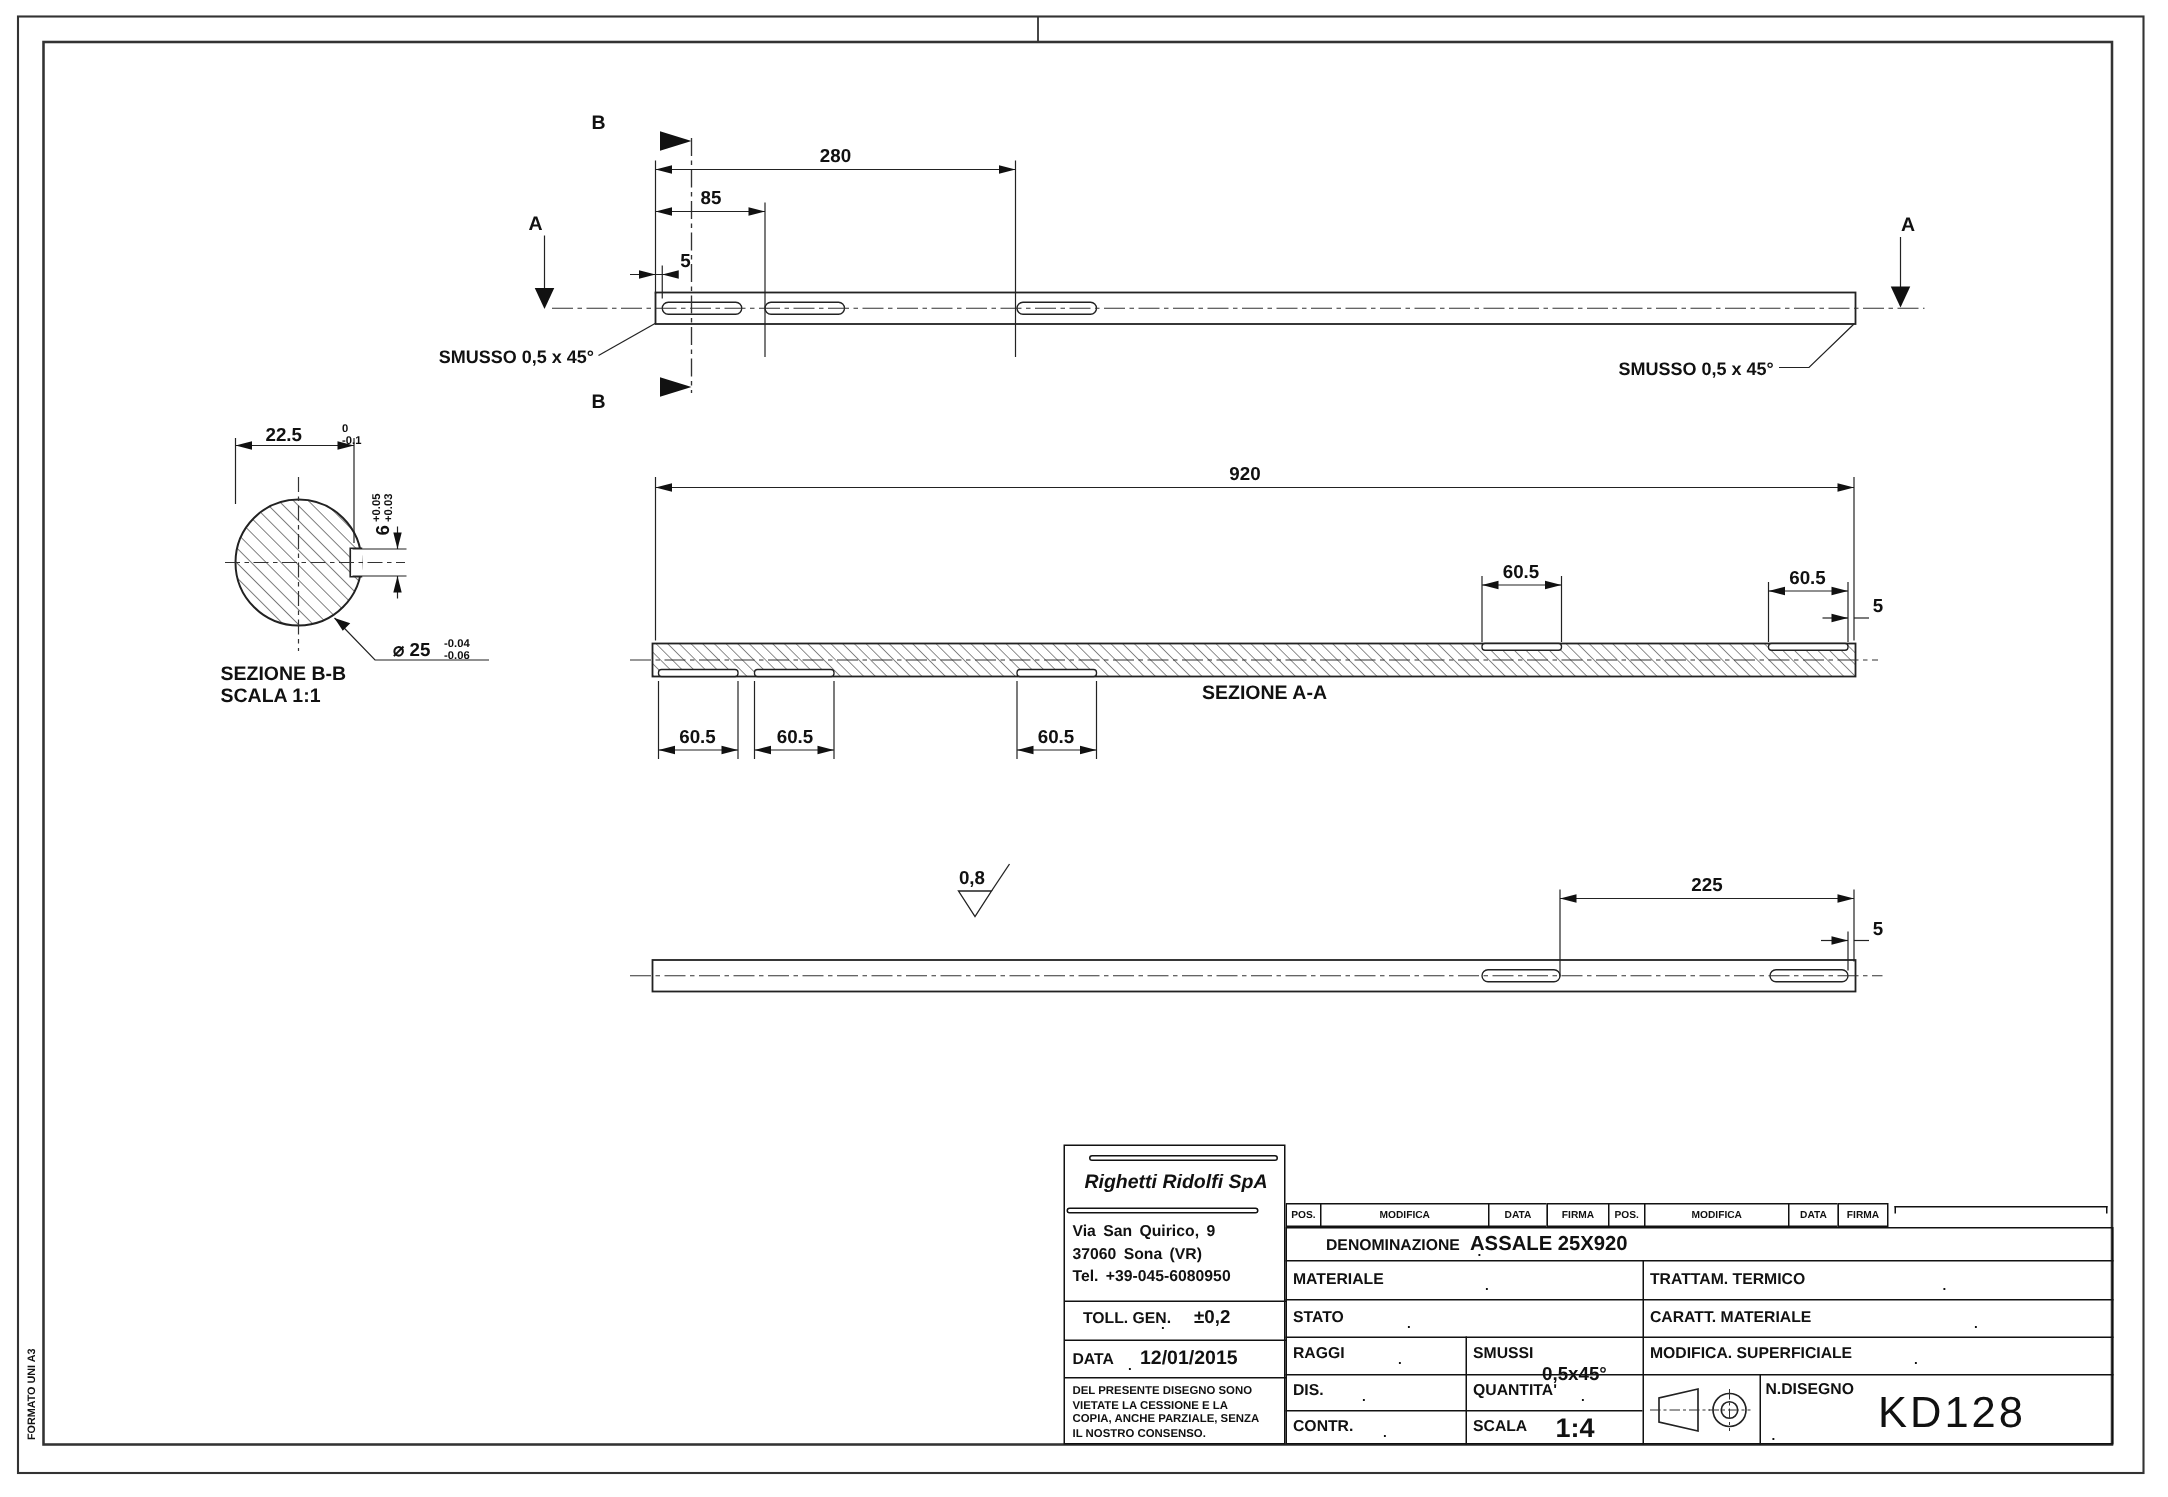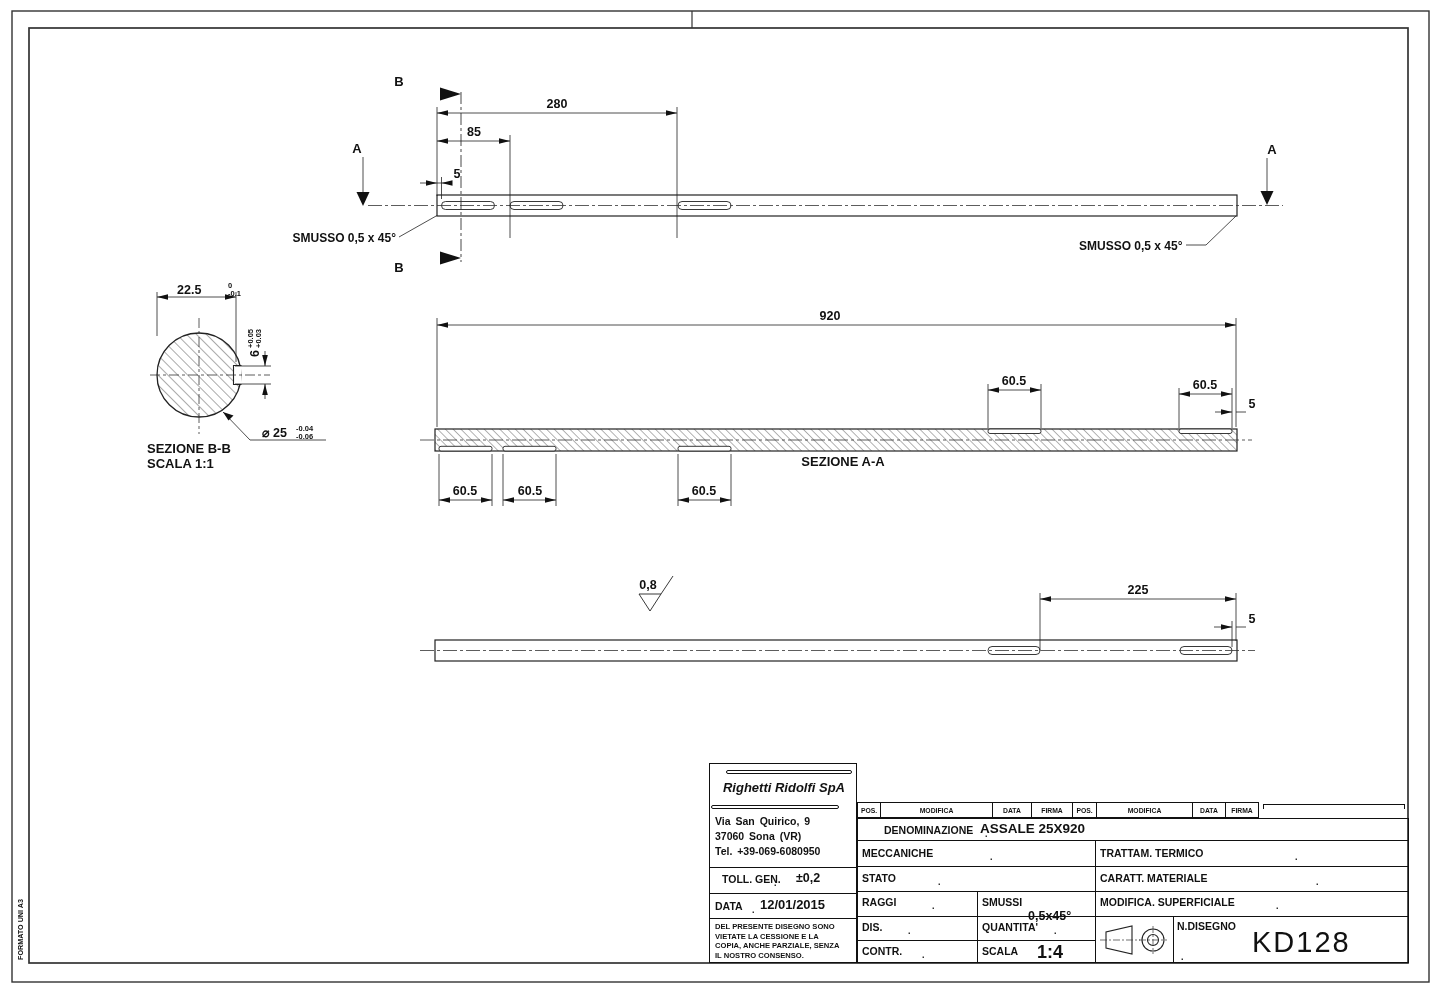--- a/index.html
+++ b/index.html
@@ -209,21 +209,21 @@
 </svg>
 
 <div id="tblock">
 
   <div class="box b15" style="left:0;top:0;width:148px;height:200px;">
     <div class="logobar" style="left:16px;top:6px;width:126px;height:4px;"></div>
     <div class="lbl" style="left:0;top:16px;width:148px;text-align:center;font-size:13px;font-style:italic;">Righetti  Ridolfi  SpA</div>
     <div class="logobar" style="left:1px;top:41px;width:128px;height:4px;"></div>
     <div class="addr" style="left:5px;top:51px;">Via  San  Quirico,  9</div>
     <div class="addr" style="left:5px;top:66px;">37060  Sona  (VR)</div>
-    <div class="addr" style="left:5px;top:81px;">Tel.  +39-069-6080950</div>
+    <div class="addr" style="left:5px;top:81px;">Tel.  +39-045-6080950</div>
     <div class="hline" style="left:0;top:103px;width:148px;"></div>
     <div class="lbl" style="left:12px;top:109px;">TOLL. GEN.</div>
     <span class="tb-dot" style="left:64px;top:117px;">.</span>
     <div class="lbl" style="left:86px;top:107px;font-size:12.5px;">±0,2</div>
     <div class="hline" style="left:0;top:129px;width:148px;"></div>
     <div class="lbl" style="left:5px;top:136px;">DATA</div>
     <span class="tb-dot" style="left:42px;top:144px;">.</span>
     <div class="lbl" style="left:50px;top:133px;font-size:13px;">12/01/2015</div>
     <div class="hline" style="left:0;top:154px;width:148px;"></div>
     <div class="note" style="left:5px;top:158px;width:140px;">
@@ -251,21 +251,21 @@
   <div class="hline" style="left:148px;top:153px;width:552px;"></div>
   <div class="hline" style="left:148px;top:177px;width:238px;"></div>
   <div class="vline" style="left:386px;top:77px;height:123px;"></div>
   <div class="vline" style="left:268px;top:128px;height:72px;"></div>
   <div class="vline" style="left:464px;top:153px;height:47px;"></div>
 
   <div class="lbl" style="left:153px;top:61px;margin-left:22px;">DENOMINAZIONE</div>
   <span class="tb-dot" style="left:276px;top:69px;">.</span>
   <div class="lbl" style="left:271px;top:58px;font-size:13.5px;">ASSALE 25X920</div>
 
-  <div class="lbl" style="left:153px;top:84px;">MECCANICHE</div>
+  <div class="lbl" style="left:153px;top:84px;">MATERIALE</div>
   <span class="tb-dot" style="left:281px;top:92px;">.</span>
   <div class="lbl" style="left:391px;top:84px;">TRATTAM. TERMICO</div>
   <span class="tb-dot" style="left:586px;top:92px;">.</span>
 
   <div class="lbl" style="left:153px;top:109px;">STATO</div>
   <span class="tb-dot" style="left:229px;top:117px;">.</span>
   <div class="lbl" style="left:391px;top:109px;">CARATT. MATERIALE</div>
   <span class="tb-dot" style="left:607px;top:117px;">.</span>
 
   <div class="lbl" style="left:153px;top:133px;">RAGGI</div>

